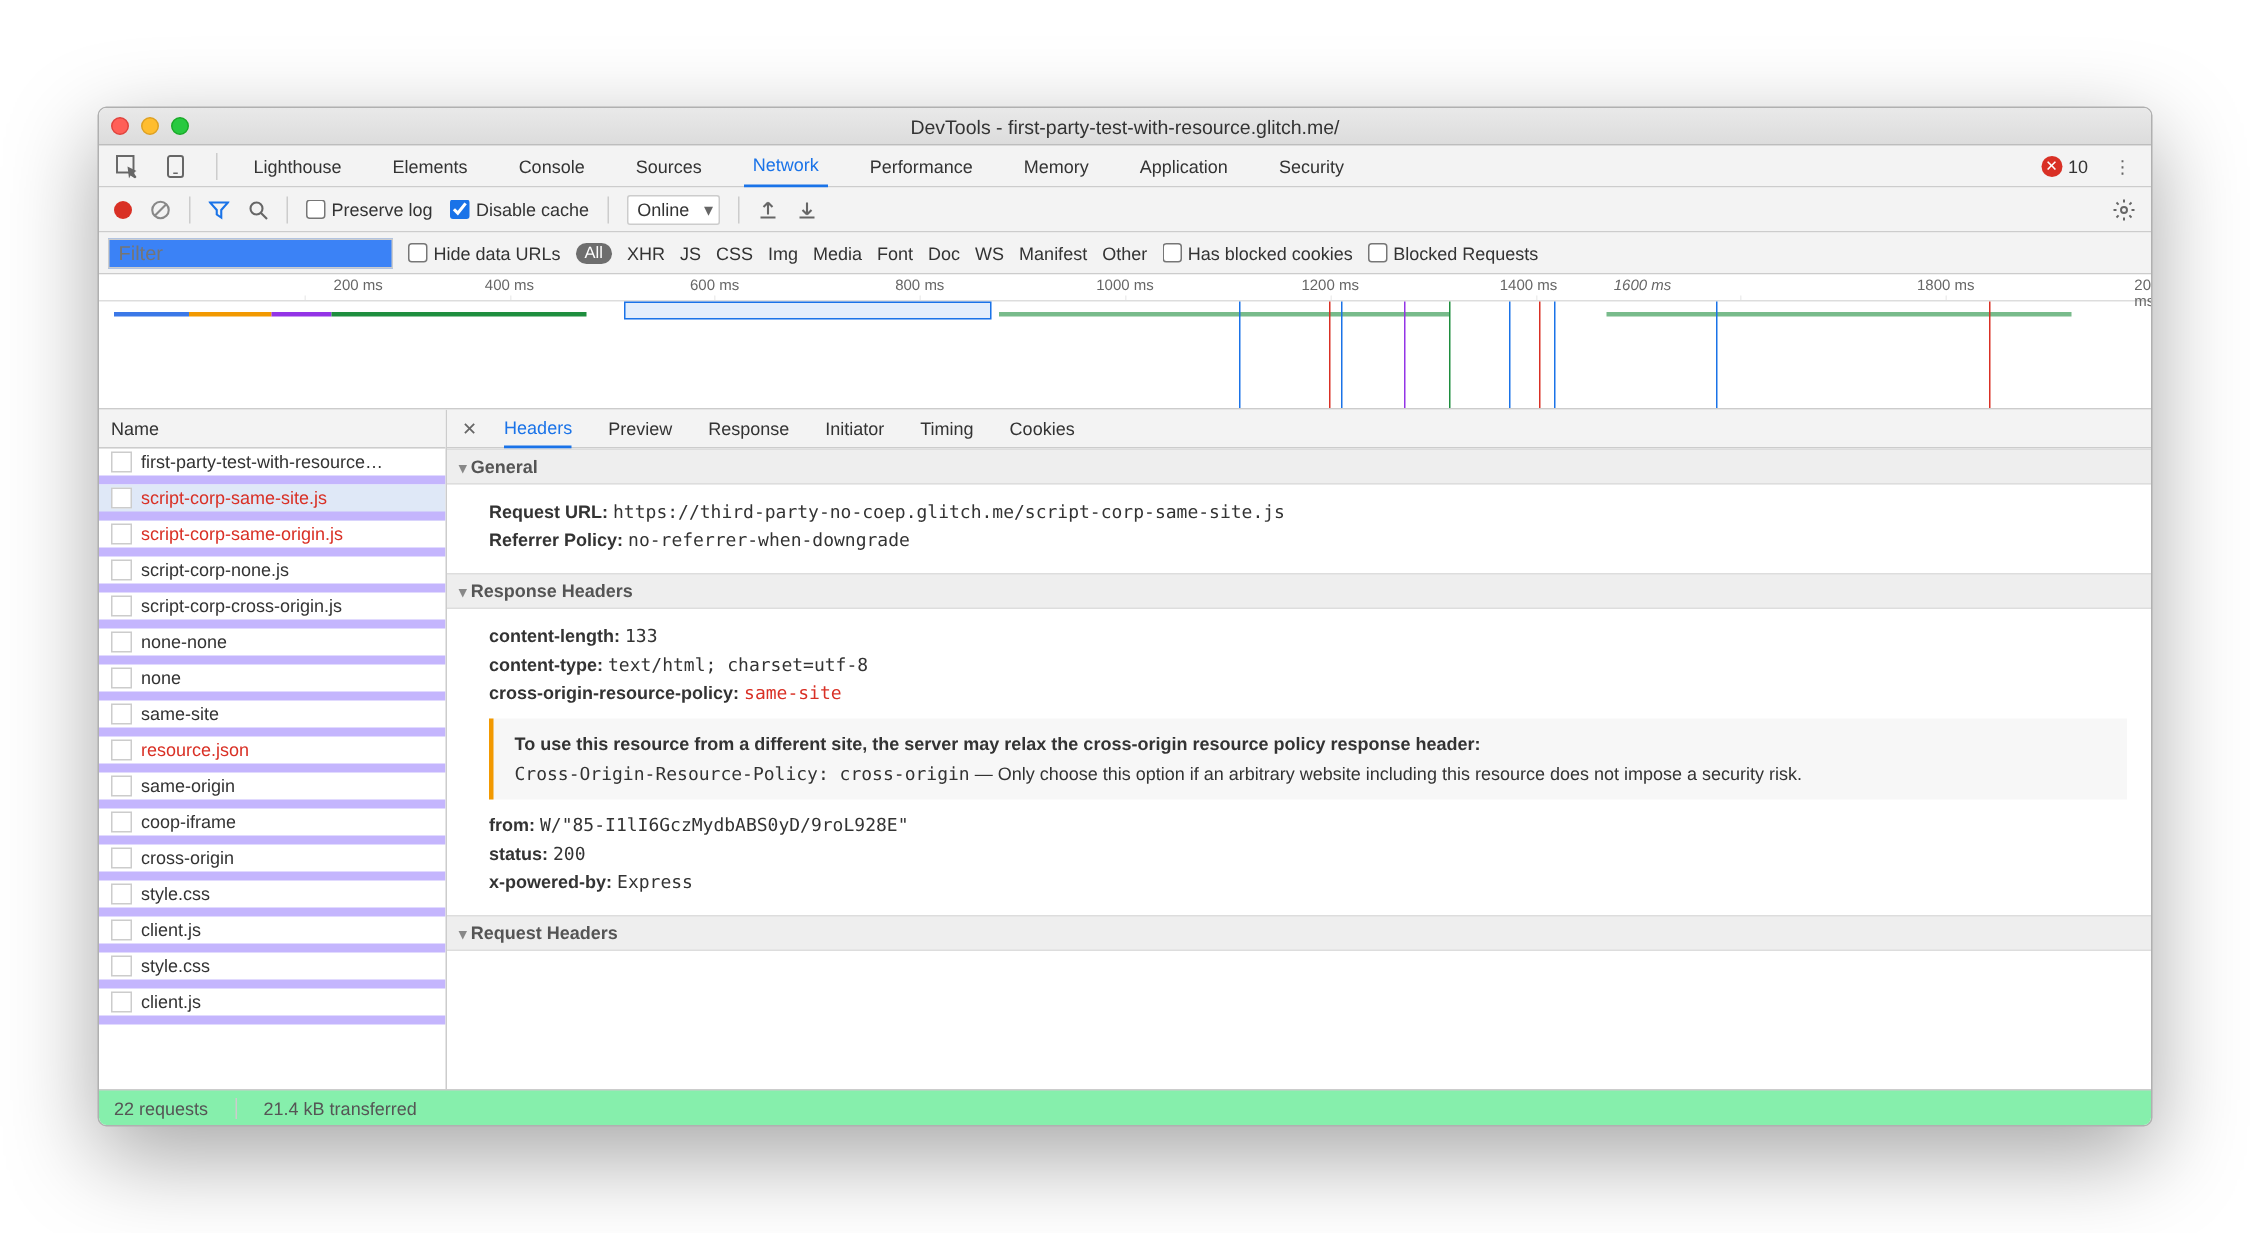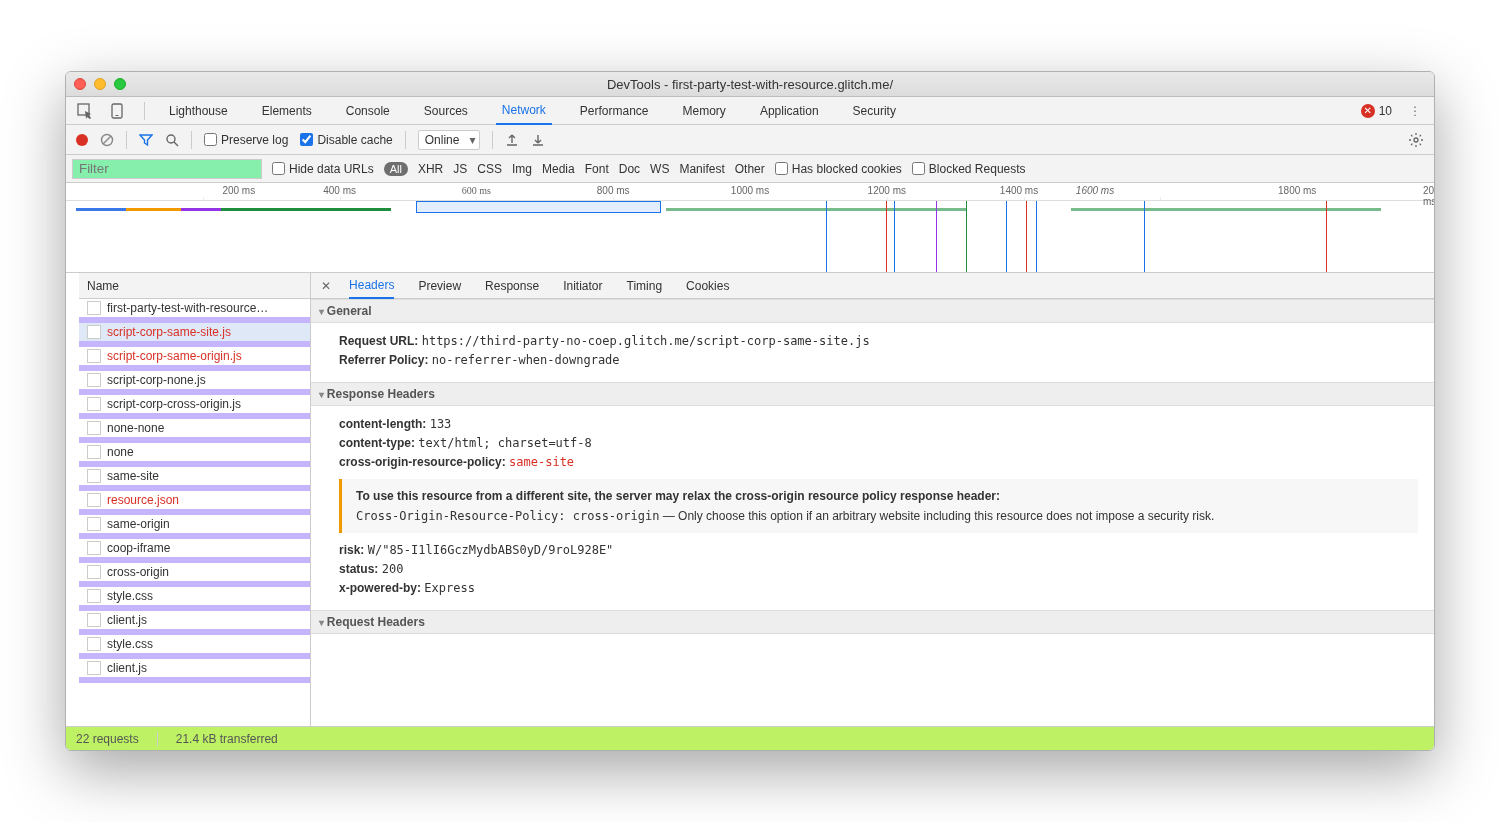--- a/index.html
+++ b/index.html
@@ -80,42 +80,42 @@
   .filterbar {
     height: 28px;
     border-bottom:1px solid #ccc;
     background:#f3f3f3;
     display:flex;
     align-items:center;
     padding:0 6px;
     gap:10px;
   }
   .filterbar input.filter {
-    width: 190px; height:20px; border:1px solid #ccc; padding:0 6px; background:#86efac;
+    width: 190px; height:20px; border:1px solid #ccc; padding:0 6px; background:#3b82f6;
   }
   .pill { background:#6e6e6e; color:#fff; border-radius:8px; padding:1px 6px; font-size:11px; cursor:pointer;}
   .ftype { cursor:pointer; color:#333; }
 
   .timeline {
     height: 90px;
     border-bottom:1px solid #ccc;
     position:relative;
     background:#fff;
     overflow:hidden;
   }
   .timeline .ticks { height:18px; border-bottom:1px solid #ddd; position:relative; }
   .timeline .tick { position:absolute; top:2px; font-size:10px; color:#666; transform:translateX(-50%); }
   .timeline .tickline { position:absolute; top:14px; bottom:0; width:1px; background:#eee; }
   .timeline .bars { position:absolute; top:22px; left:0; right:0; height:10px; }
   .bar { position:absolute; height:3px; top:3px; }
   .timeline .sel { position:absolute; top:18px; height:12px; border:1px solid #1a73e8; background:rgba(26,115,232,0.12); }
   .vlines { position:absolute; top:18px; bottom:0; left:0; right:0; }
   .vline { position:absolute; top:0; bottom:0; width:1px; }
 
-  .mainrow { flex:1; display:flex; overflow:hidden;padding-left:13px; }
+  .mainrow { flex:1; display:flex; overflow:hidden; }
   .reqlist { width:232px; border-right:1px solid #ccc; display:flex; flex-direction:column;}
   .reqlist .hdr { height:26px; border-bottom:1px solid #ccc; background:#f3f3f3; display:flex; align-items:center; padding:0 8px; font-weight:400; color:#333; }
   .reqlist .rows { flex:1; overflow:auto; }
   .reqrow { height:24px; display:flex; align-items:center; gap:6px; padding:0 8px; border-bottom:6px solid #c4b5fd; cursor:pointer; }
   .reqrow .fi { width:14px; height:14px; border:1px solid #ccc; background:#fff; }
   .reqrow.err { color:#d93025; }
   .reqrow.sel { background:#dfe8f7; }
 
   .detail { flex:1; display:flex; flex-direction:column; overflow:hidden;}
   .detail .dtabs { height:26px; border-bottom:1px solid #ccc; background:#f3f3f3; display:flex; align-items:center; gap:18px; padding:0 10px;}
@@ -133,21 +133,21 @@
 
   .note {
     margin:10px 0;
     border-left:3px solid #f29900;
     background:#f7f7f7;
     padding:10px 14px;
   }
   .note .n1 { font-weight:600; margin-bottom:6px; }
 
   .statusbar {
-    height:24px; border-top:1px solid #ccc; background:#bef264;
+    height:24px; border-top:1px solid #ccc; background:#86efac;
     display:flex; align-items:center; padding:0 10px; gap:18px; color:#555;
   }
   .statusbar .sseg { border-right:1px solid #ccc; padding-right:18px; }
 
   svg { display:block; }
 </style>
 </head>
 <body>
 
 <div class="window">
@@ -275,21 +275,21 @@
         <span>Blocked Requests</span>
     </label>
   </div>
 
   <div class="timeline">
     <div class="ticks" id="ticks">
         <span class="tick" style="left: 136.8px; margin-left: 36px;">200 ms</span>
         <div class="tickline" style="left: 136.8px;"></div>
         <span class="tick" style="left: 273.6px;">400 ms</span>
         <div class="tickline" style="left: 273.6px;"></div>
-        <span class="tick" style="left: 410.4px; font-family: Liberation Serif, serif;">600 ms</span>
+        <span class="tick" style="left: 410.4px;">600 ms</span>
         <div class="tickline" style="left: 410.4px;"></div>
         <span class="tick" style="left: 547.2px;">800 ms</span>
         <div class="tickline" style="left: 547.2px;"></div>
         <span class="tick" style="left: 684px;">1000 ms</span>
         <div class="tickline" style="left: 684px;"></div>
         <span class="tick" style="left: 820.8px;">1200 ms</span>
         <div class="tickline" style="left: 820.8px;"></div>
         <span class="tick" style="left: 953px;">1400 ms</span>
         <div class="tickline" style="left: 957.6px;"></div>
         <span class="tick" style="left: 1029px; font-style: italic;">1600 ms</span>
@@ -415,21 +415,21 @@
         <div class="sect-body">
           <div class="kv"><span class="k">content-length:</span> <span class="mono">133</span></div>
           <div class="kv"><span class="k">content-type:</span> <span class="mono">text/html; charset=utf-8</span></div>
           <div class="kv"><span class="k">cross-origin-resource-policy:</span> <span class="mono redv">same-site</span></div>
 
           <div class="note">
             <div class="n1">To use this resource from a different site, the server may relax the cross-origin resource policy response header:</div>
             <div><span class="mono">Cross-Origin-Resource-Policy: cross-origin</span><span> — Only choose this option if an arbitrary website including this resource does not impose a security risk.</span></div>
           </div>
 
-          <div class="kv"><span class="k">risk:</span> <span class="mono">W/"85-I1lI6GczMydbABS0yD/9roL928E"</span></div>
+          <div class="kv"><span class="k">from:</span> <span class="mono">W/"85-I1lI6GczMydbABS0yD/9roL928E"</span></div>
           <div class="kv"><span class="k">status:</span> <span class="mono">200</span></div>
           <div class="kv"><span class="k">x-powered-by:</span> <span class="mono">Express</span></div>
         </div>
 
         <div class="sect-hdr">Request Headers</div>
       </div>
     </div>
   </div>
 
   <div class="statusbar">

